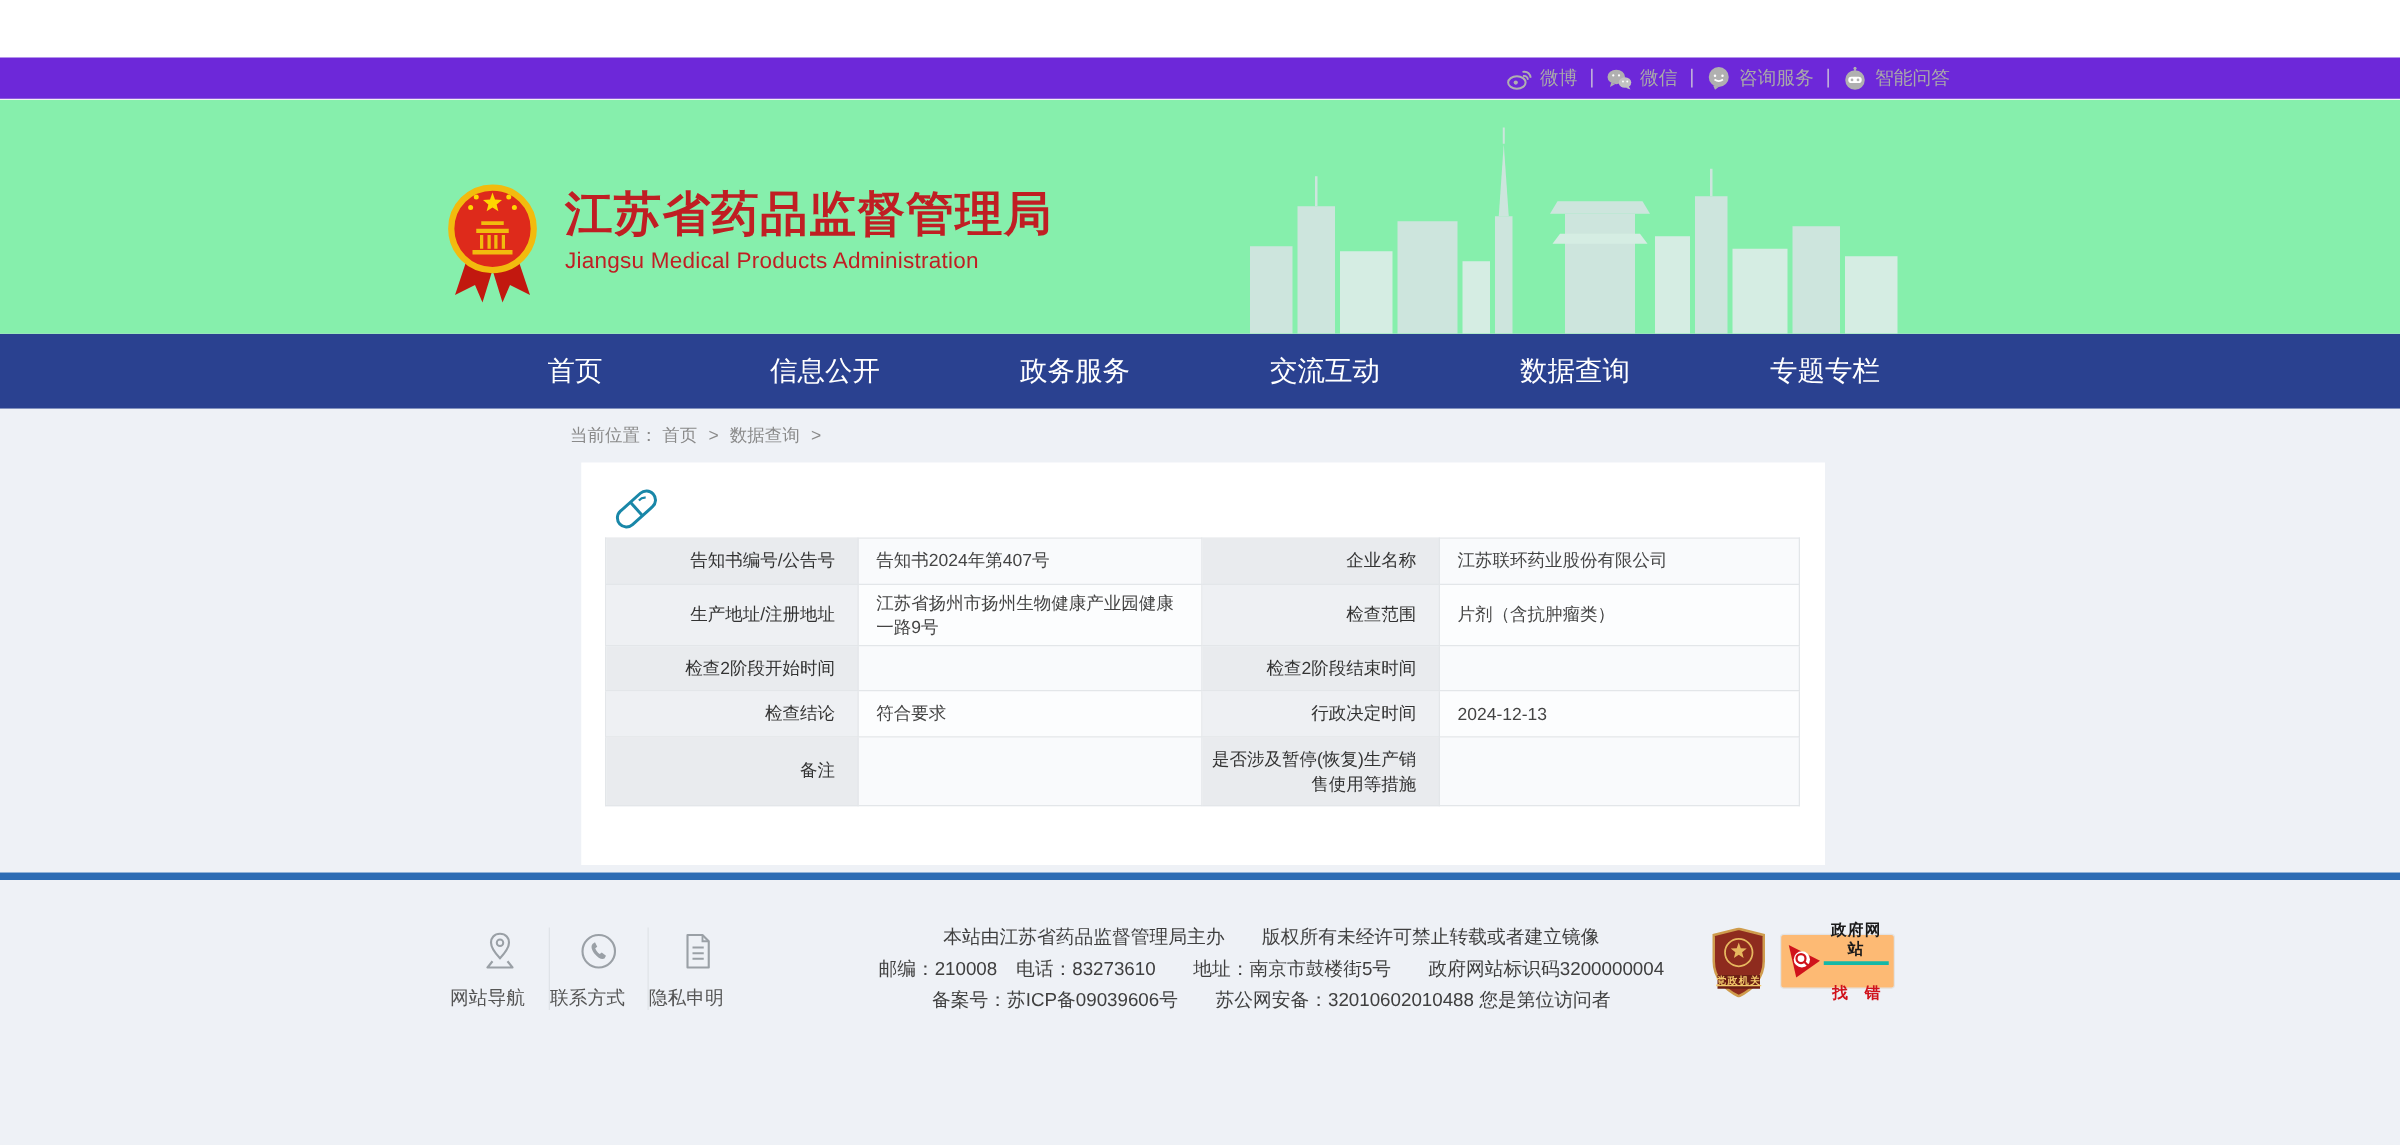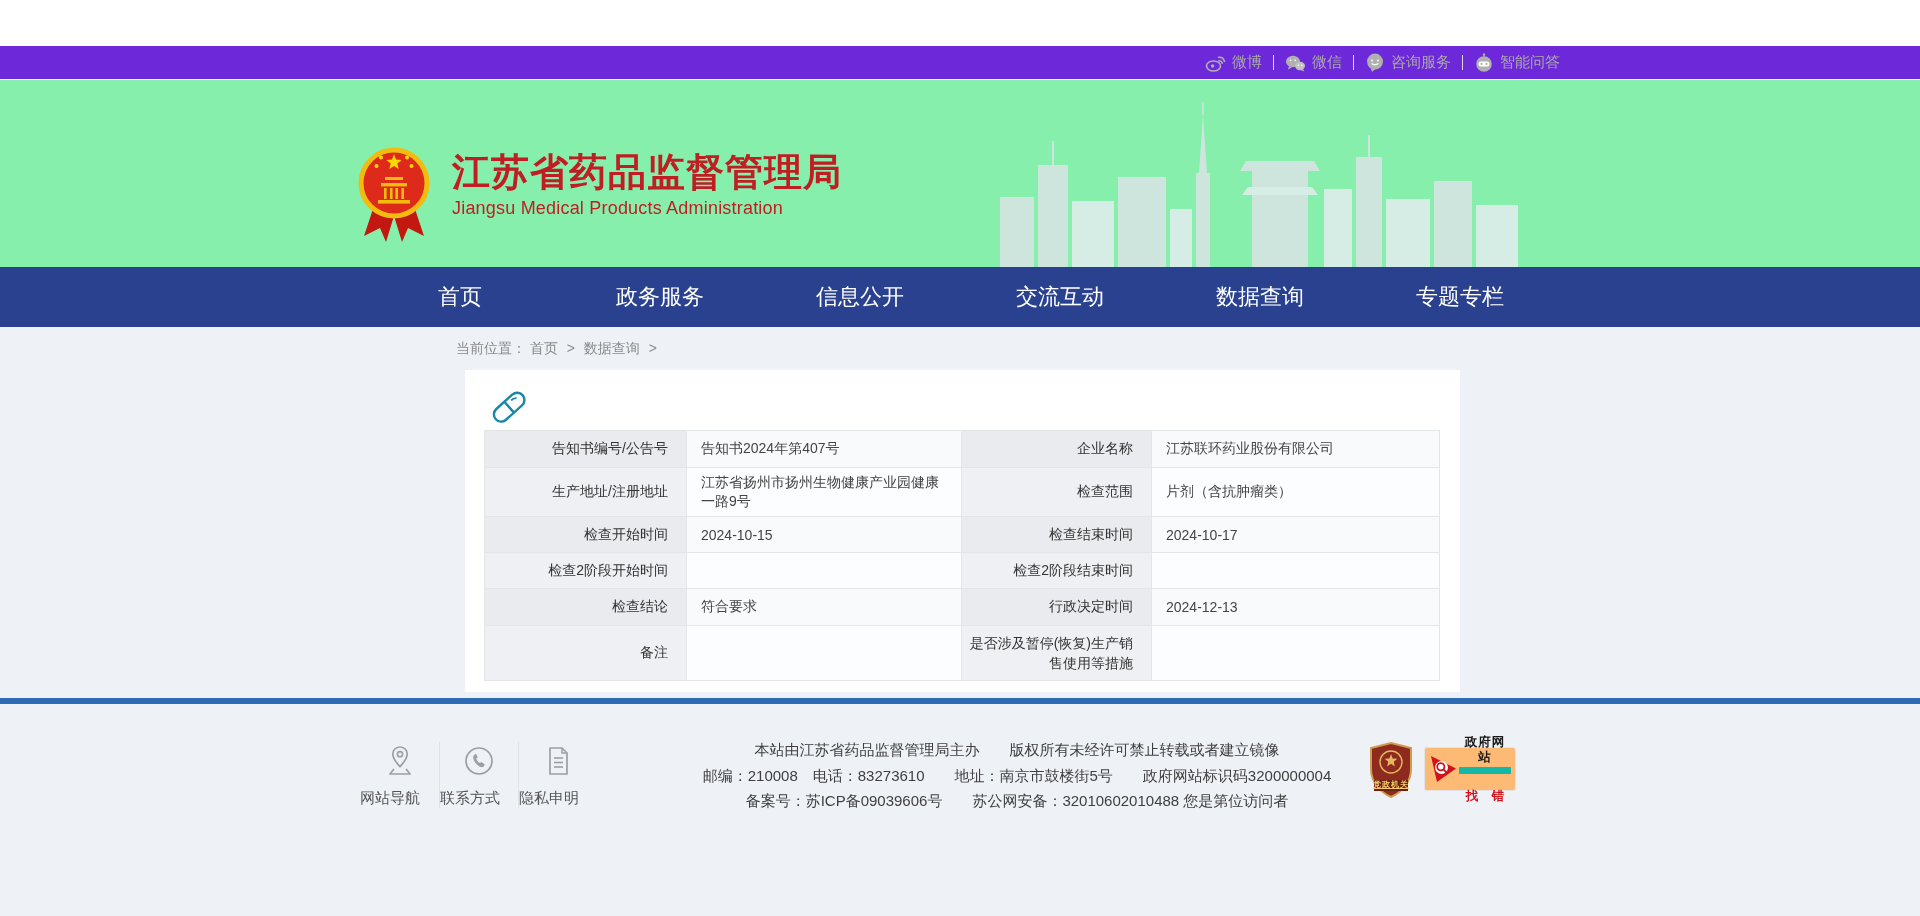--- a/index.html
+++ b/index.html
@@ -53,21 +53,21 @@
 
   .fcenter { position:absolute; left:300px; top:33px; width:714px; text-align:center; font-size:15px; color:#3f3f3f; }
   .fcenter div { line-height:25.5px; white-space:pre; }
 
   .fbadges { position:absolute; left:1008px; top:38px; display:flex; align-items:flex-start; }
   .shield { position:relative; width:46px; height:56px; }
   .shield-text { position:absolute; bottom:8px; left:0; width:100%; text-align:center; color:#f3c96b; font-size:8px; font-weight:bold; letter-spacing:1px;text-decoration:underline; }
   .zhaocuo { margin-left:10px; margin-top:5px; width:92px; height:44px; background:#fdba74; border:1px solid #e3e3e3; border-radius:3px; display:flex; align-items:center; padding:2px 4px; cursor:pointer; }
   .zc-text { flex:1; text-align:center; }
   .zc-l1 { font-size:12.5px; font-weight:bold; color:#1a1a1a; letter-spacing:1px; line-height:15px; }
-  .zc-l2 { font-size:12.5px; font-weight:bold; color:#d0121b; letter-spacing:5px; line-height:16px; border-top:7px solid #14b8a6; margin-top:2px; padding-top:14px; text-indent:5px; }
+  .zc-l2 { font-size:12.5px; font-weight:bold; color:#d0121b; letter-spacing:5px; line-height:16px; border-top:3px solid #14b8a6; margin-top:2px; padding-top:14px; text-indent:5px; }
 </style>
 </head>
 <body>
 
 <div class="topbar">
   <div class="container">
     <div class="topbar-items">
       <span class="topbar-item">
         <svg width="21" height="18" viewBox="0 0 21 18">
           <ellipse cx="8.5" cy="12" rx="7" ry="5" fill="none" stroke="#b0b0b0" stroke-width="1.6"></ellipse>
@@ -166,22 +166,22 @@
         <div class="site-subtitle">Jiangsu Medical Products Administration</div>
       </div>
     </div>
   </div>
 </div>
 
 <div class="nav">
   <div class="container">
     <div class="nav-items">
       <div class="nav-item">首页</div>
+      <div class="nav-item">信息公开</div>
       <div class="nav-item">政务服务</div>
-      <div class="nav-item">信息公开</div>
       <div class="nav-item">交流互动</div>
       <div class="nav-item">数据查询</div>
       <div class="nav-item">专题专栏</div>
     </div>
   </div>
 </div>
 
 <div class="main">
   <div class="container" style="height:auto;">
     <div class="breadcrumb">
@@ -215,26 +215,20 @@
           <td class="lbl">企业名称</td>
           <td class="val">江苏联环药业股份有限公司</td>
         </tr>
         <tr style="height:49px;">
           <td class="lbl">生产地址/注册地址</td>
           <td class="val wrap">江苏省扬州市扬州生物健康产业园健康一路9号</td>
           <td class="lbl">检查范围</td>
           <td class="val">片剂（含抗肿瘤类）</td>
         </tr>
         <tr style="height:36px;">
-          <td class="lbl">检查开始时间</td>
-          <td class="val">2024-10-15</td>
-          <td class="lbl">检查结束时间</td>
-          <td class="val">2024-10-17</td>
-        </tr>
-        <tr style="height:36px;">
           <td class="lbl">检查2阶段开始时间</td>
           <td class="val"></td>
           <td class="lbl">检查2阶段结束时间</td>
           <td class="val"></td>
         </tr>
         <tr style="height:37px;">
           <td class="lbl">检查结论</td>
           <td class="val">符合要求</td>
           <td class="lbl">行政决定时间</td>
           <td class="val">2024-12-13</td>

